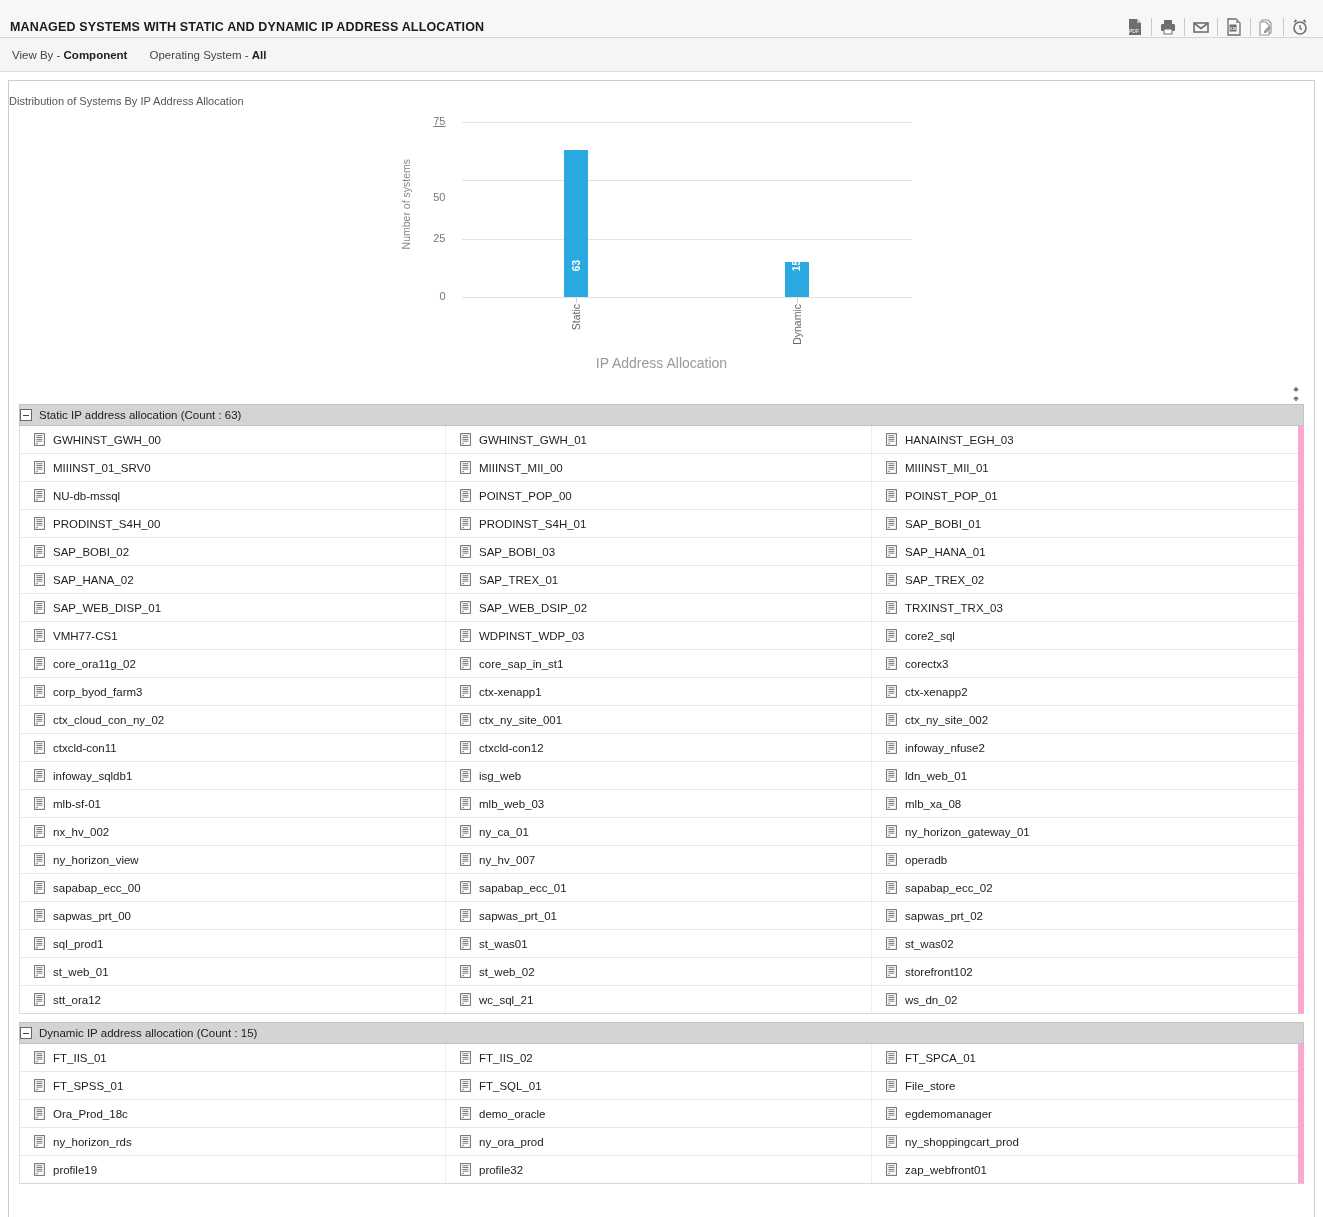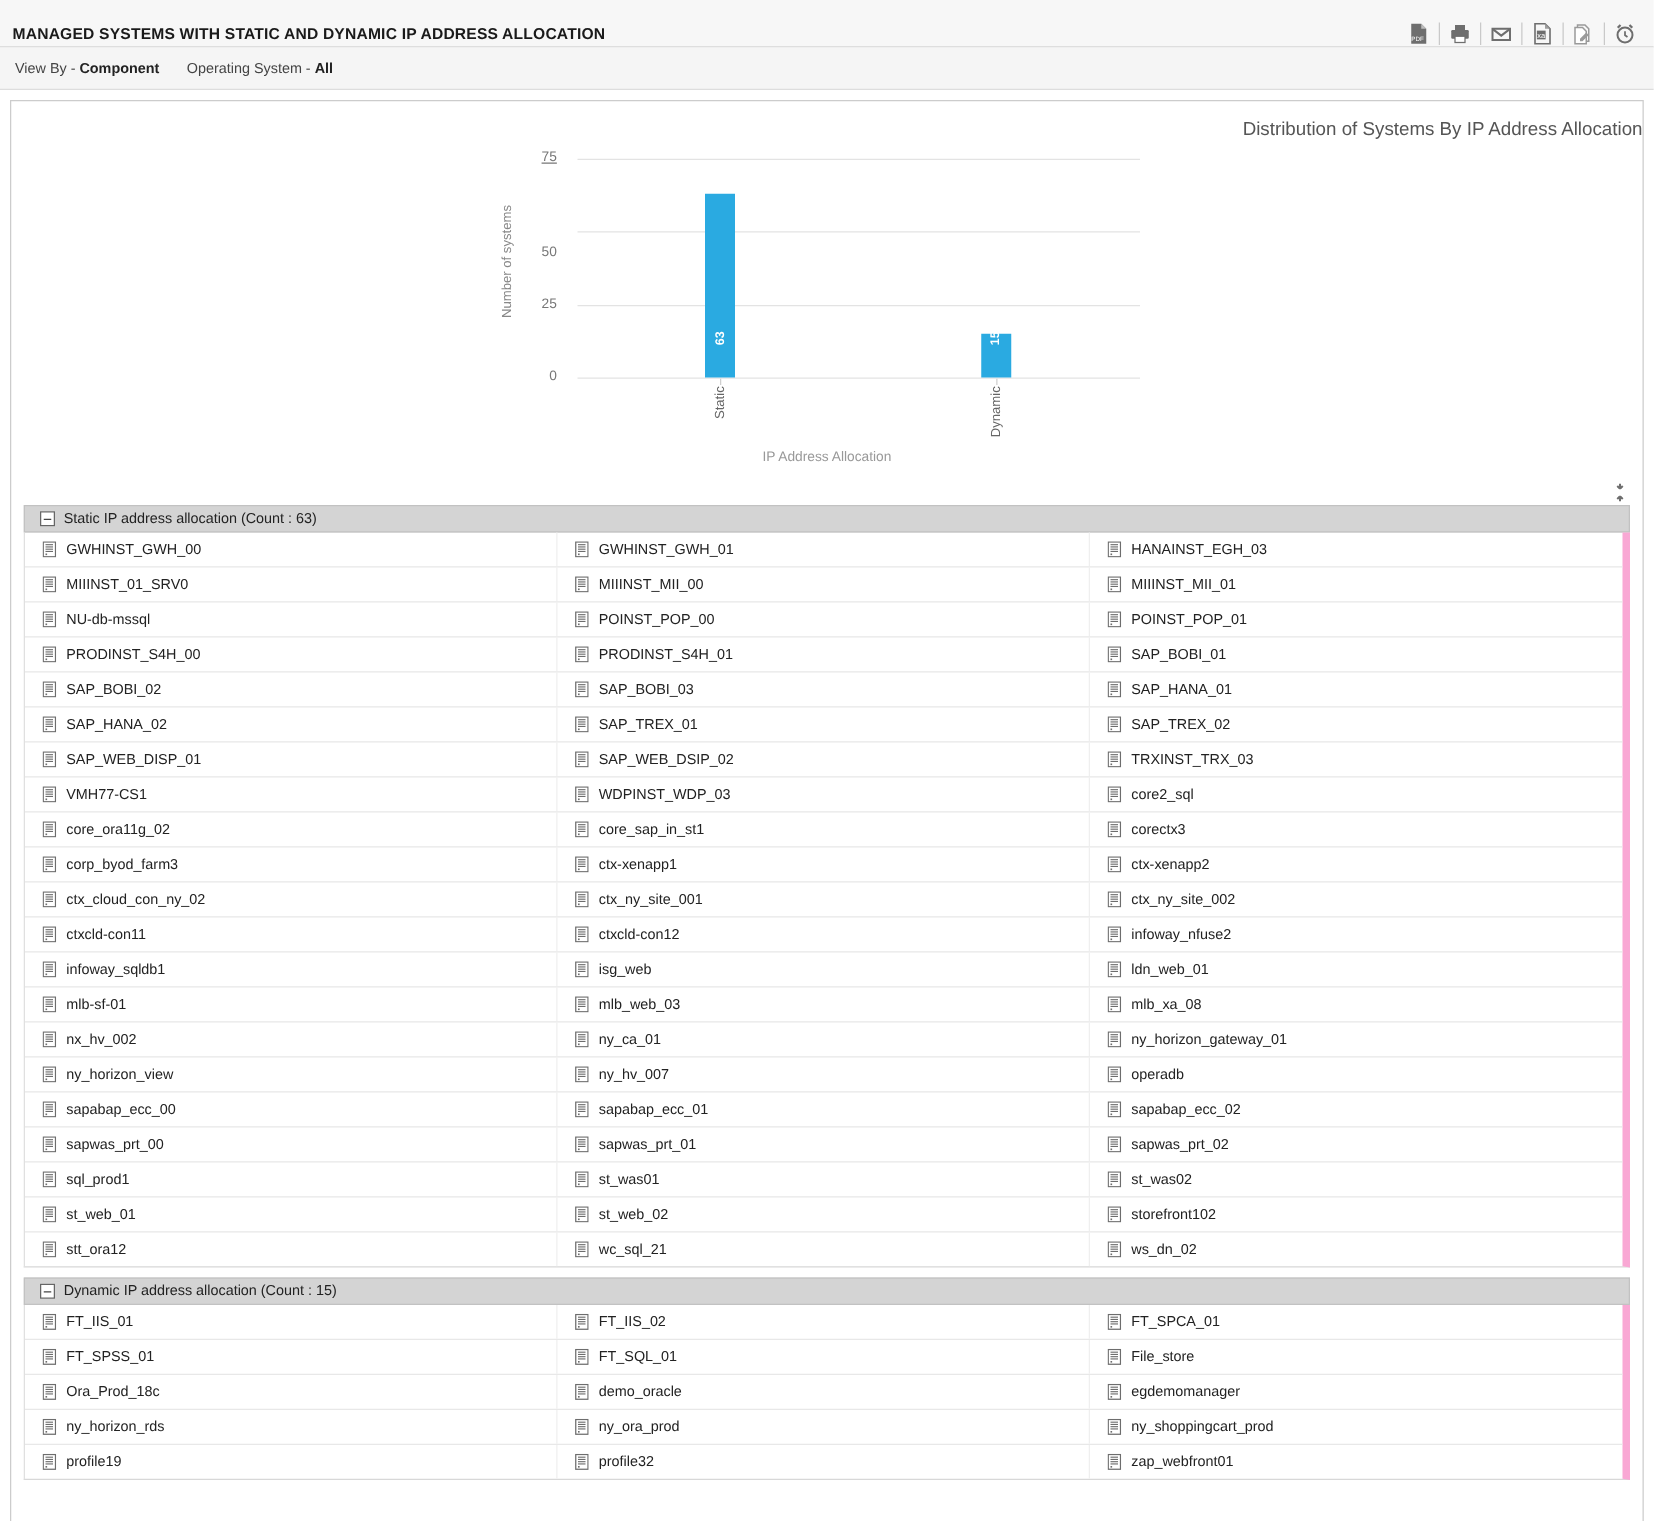--- a/index.html
+++ b/index.html
@@ -78,22 +78,22 @@
     height: 1200px;
   }
 
   
   .chart-wrap {
     position: relative;
     height: 305px;
     width: 100%;
   }
   .chart-title {
-    text-align: right;
-    font-size: 15px;
+    text-align: left;
+    font-size: 11px;
     color: #555555;
     padding-top: 14px;
   }
   .chart-area {
     position: relative;
     margin: 10px auto 0 auto;
     width: 520px;
     height: 250px;
   }
   .plot {
@@ -129,21 +129,21 @@
     writing-mode: vertical-rl;
     transform: rotate(180deg);
     white-space: nowrap;
   }
   .xtitle {
     position: absolute;
     left: 0;
     top: 238px;
     width: 520px;
     text-align: center;
-    font-size: 11px;
+    font-size: 14px;
     color: #999999;
   }
   .bar {
     position: absolute;
     bottom: 0;
     background: #2aaae1;
     display: flex;
     align-items: flex-end;
     justify-content: center;
   }
@@ -189,21 +189,21 @@
   
   .group {
     margin: 0 10px 0 10px;
   }
   .group-header {
     background: #d4d4d4;
     border: 1px solid #c2c2c2;
     height: 22px;
     display: flex;
     align-items: center;
-    padding-left: 12px;
+    padding-left: 0;
     box-sizing: border-box;
     font-size: 11.5px;
     color: #222222;
     cursor: pointer;
   }
   .toggle-box {
     width: 10px;
     height: 10px;
     border: 1px solid #666666;
     display: inline-flex;

